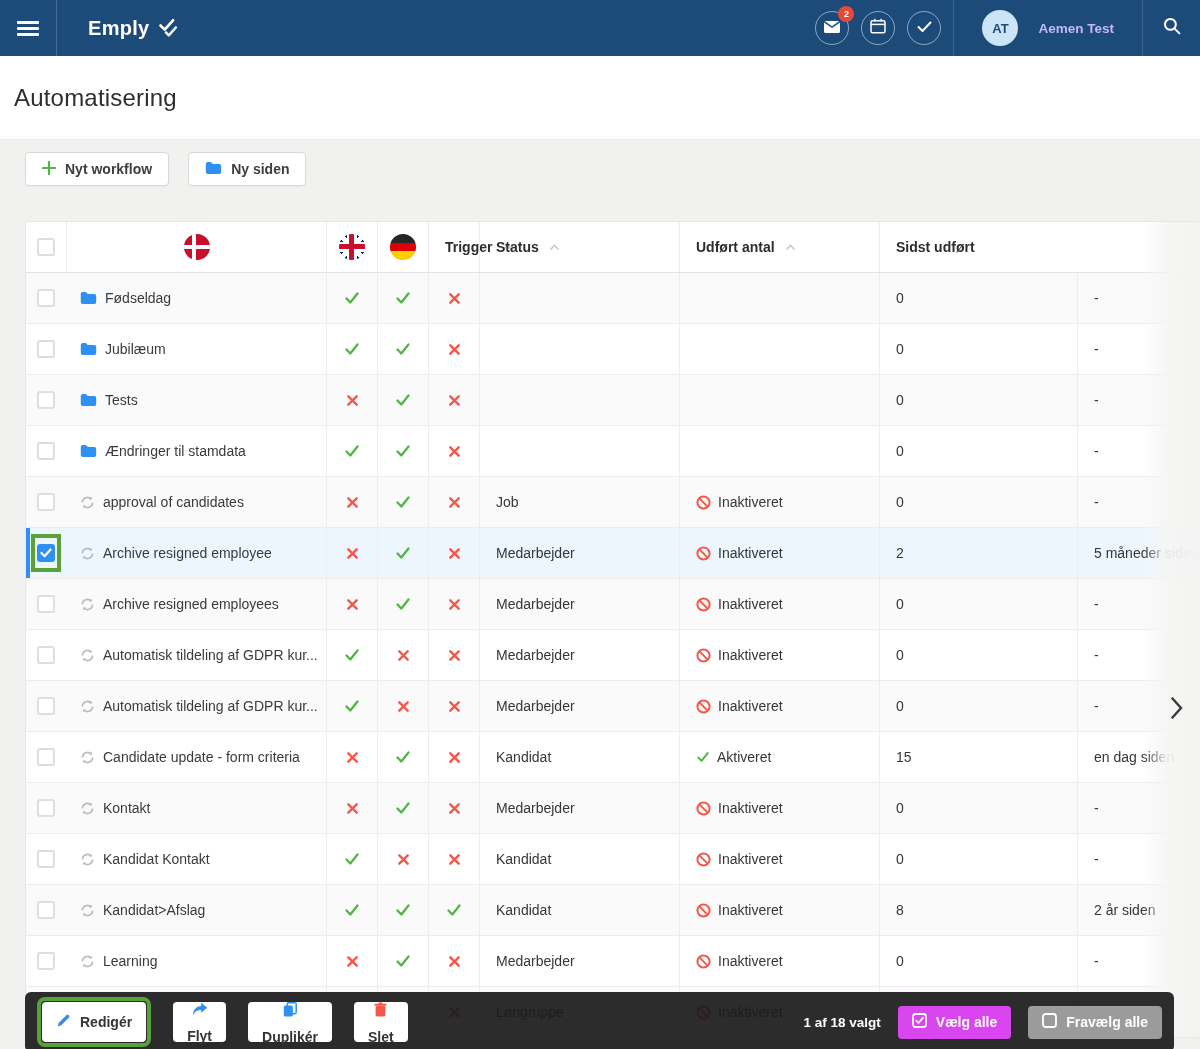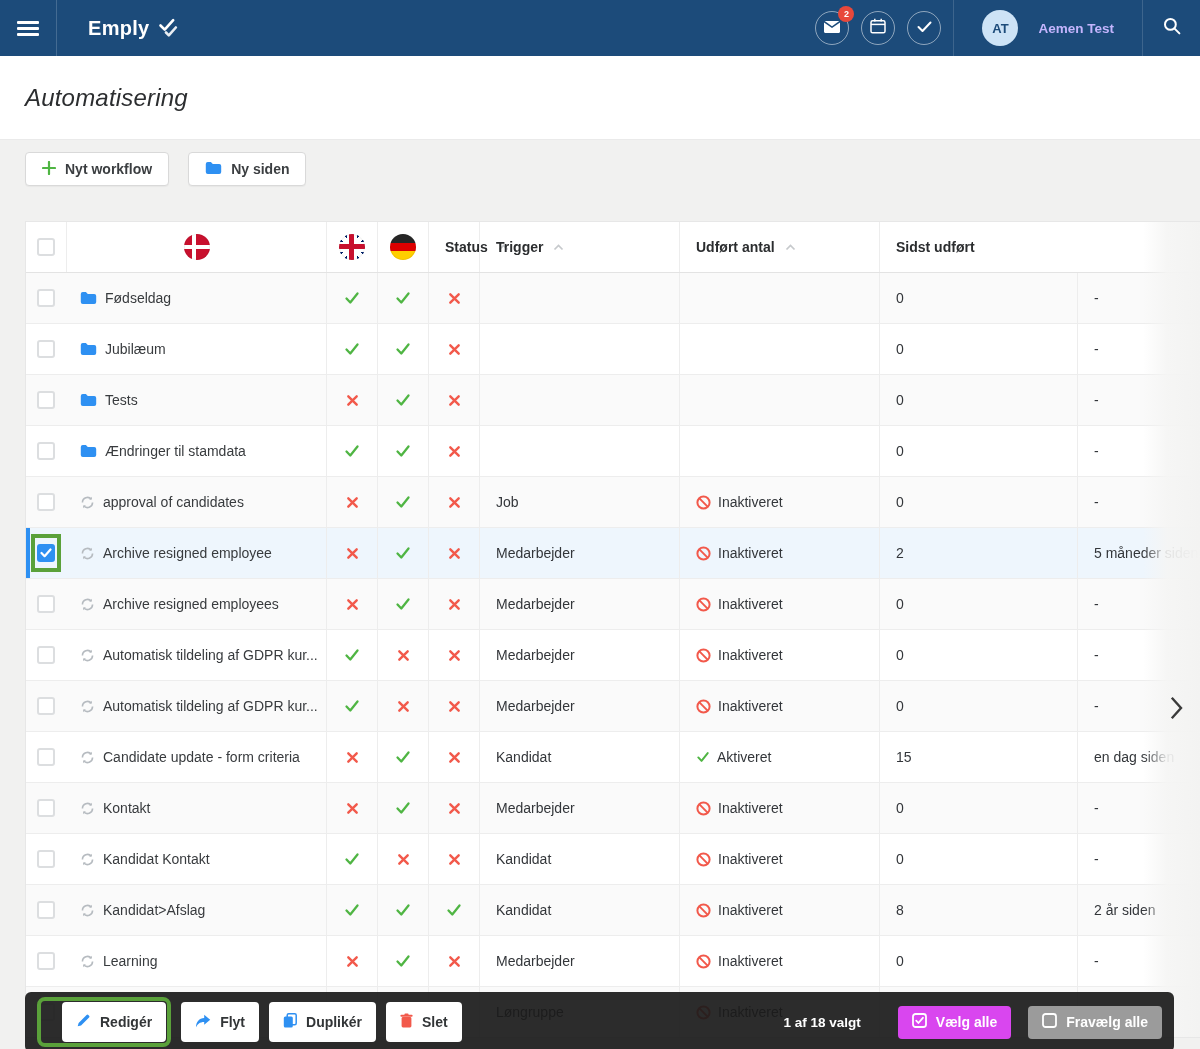--- a/index.html
+++ b/index.html
@@ -24,22 +24,22 @@
   .badge { position:absolute; top:-6px; right:-6px; min-width:16px; height:16px; background:#e8483b;
     border-radius:8px; color:#fff; font-size:9px; font-weight:700; display:flex; align-items:center;
     justify-content:center; padding:0 4px; }
   .nav-divider { width:1px; height:56px; background:rgba(255,255,255,0.15); }
   .user-area { display:flex; align-items:center; gap:20px; padding:0 28px; height:100%; cursor:pointer; }
   .avatar { width:36px; height:36px; border-radius:50%; background:#cde3f6; color:#1c4b7a;
     font-size:13px; font-weight:700; display:flex; align-items:center; justify-content:center; }
   .username { color:#c4b5fd; font-size:13.5px; font-weight:700; }
   .search-area { width:57px; height:100%; display:flex; align-items:center; justify-content:center; cursor:pointer; }
   
-  .title-band { height:84px; background:#fff; display:flex; align-items:center; padding-left:25px;
-    border-bottom:1px solid #eaeaea;font-style:italic; }
+  .title-band { height:84px; background:#fff; display:flex; align-items:center; padding-left:14px;
+    border-bottom:1px solid #eaeaea; }
   .page-title { font-size:24px; font-weight:400; color:#2c2e30; letter-spacing:.2px; }
   
   .content { padding-top:12px; }
   .toolbar { margin-left:25px; display:flex; gap:19px; }
   .tb-btn { height:34px; background:#fff; border:1px solid #d9d9d9; border-radius:4px; padding:0 16px;
     display:flex; align-items:center; gap:9px; font-size:14px; font-weight:700; color:#3b3e41;
     box-shadow:0 1px 1px rgba(0,0,0,0.04); cursor:pointer; }
   
   .table-wrap { margin:35px 0 0 25px; width:1175px; height:817px; background:#fff;
     border:1px solid #e7e7e7; border-right:none; position:relative; overflow:hidden; }
@@ -84,23 +84,23 @@
   .flag-de { background:linear-gradient(to bottom, #262626 0 34%, #dd0000 34% 67%, #ffce00 67%); }
   
   .scroll-fade { position:absolute; top:0; right:0; width:57px; height:100%; z-index:5; pointer-events:none;
     background:linear-gradient(to right, rgba(245,245,244,0) 0%, rgba(245,245,244,0.9) 42%, #f3f3f2 100%); }
   .scroll-next { position:absolute; right:17px; top:474px; z-index:6; cursor:pointer; background:none; border:none; }
   
   .action-bar { position:absolute; left:25px; top:992px; width:1149px; height:60px; z-index:20;
     background:rgba(26,26,26,0.92); border-radius:6px; display:flex; align-items:center; padding:0 12px; }
   .ab-btn { height:40px; background:#fff; border:none; border-radius:4px; padding:0 14px;
     display:flex; align-items:center; gap:9px; font-family:"Liberation Sans",sans-serif;
-    font-size:14px; font-weight:700; color:#323537; cursor:pointer;margin-left:20px; }
+    font-size:14px; font-weight:700; color:#323537; cursor:pointer; }
   .btn-annotation { border:4px solid #5aa13a; border-radius:8px; padding:1px; display:flex; }
-  .ab-gap { margin-left:10px; }
+  .ab-gap { margin-left:22px;flex-direction:column; }
   .ab-spacer { flex:1; }
   .sel-text { color:#fff; font-size:13.5px; font-weight:700; margin-right:17px; }
   .ab-blue { background:#d946ef; color:#fff; height:33px; }
   .ab-gray { background:#9b9b9b; color:#fff; height:33px; margin-left:17px; }
 </style>
 </head>
 <body>
 
 <nav class="navbar">
   <div class="hamburger">
@@ -197,31 +197,31 @@
           <span class="flag flag-dk"></span>
         </div>
         <div class="cell cell-flag cb">
           <span class="flag flag-gb"></span>
         </div>
         <div class="cell cell-flag cb">
           <span class="flag flag-de"></span>
         </div>
         <div class="cell cb">
           <span class="hlabel">
-            <span>Status</span>
+            <span>Trigger</span>
             <span class="caret">
                 <svg width="11" height="7" viewBox="0 0 11 7">
                   <path d="M1.5 5.5 L5.5 1.5 L9.5 5.5" fill="none" stroke="#c6c9cc" stroke-width="1.7"></path>
                 </svg>
               </span>
           </span>
         </div>
         <div class="cell cb">
           <span class="hlabel">
-            <span>Trigger</span>
+            <span>Status</span>
             <span class="caret">
                 <svg width="11" height="7" viewBox="0 0 11 7">
                   <path d="M1.5 5.5 L5.5 1.5 L9.5 5.5" fill="none" stroke="#c6c9cc" stroke-width="1.7"></path>
                 </svg>
               </span>
           </span>
         </div>
         <div class="cell cb">
           <span class="hlabel">
             <span>Udført antal</span>

